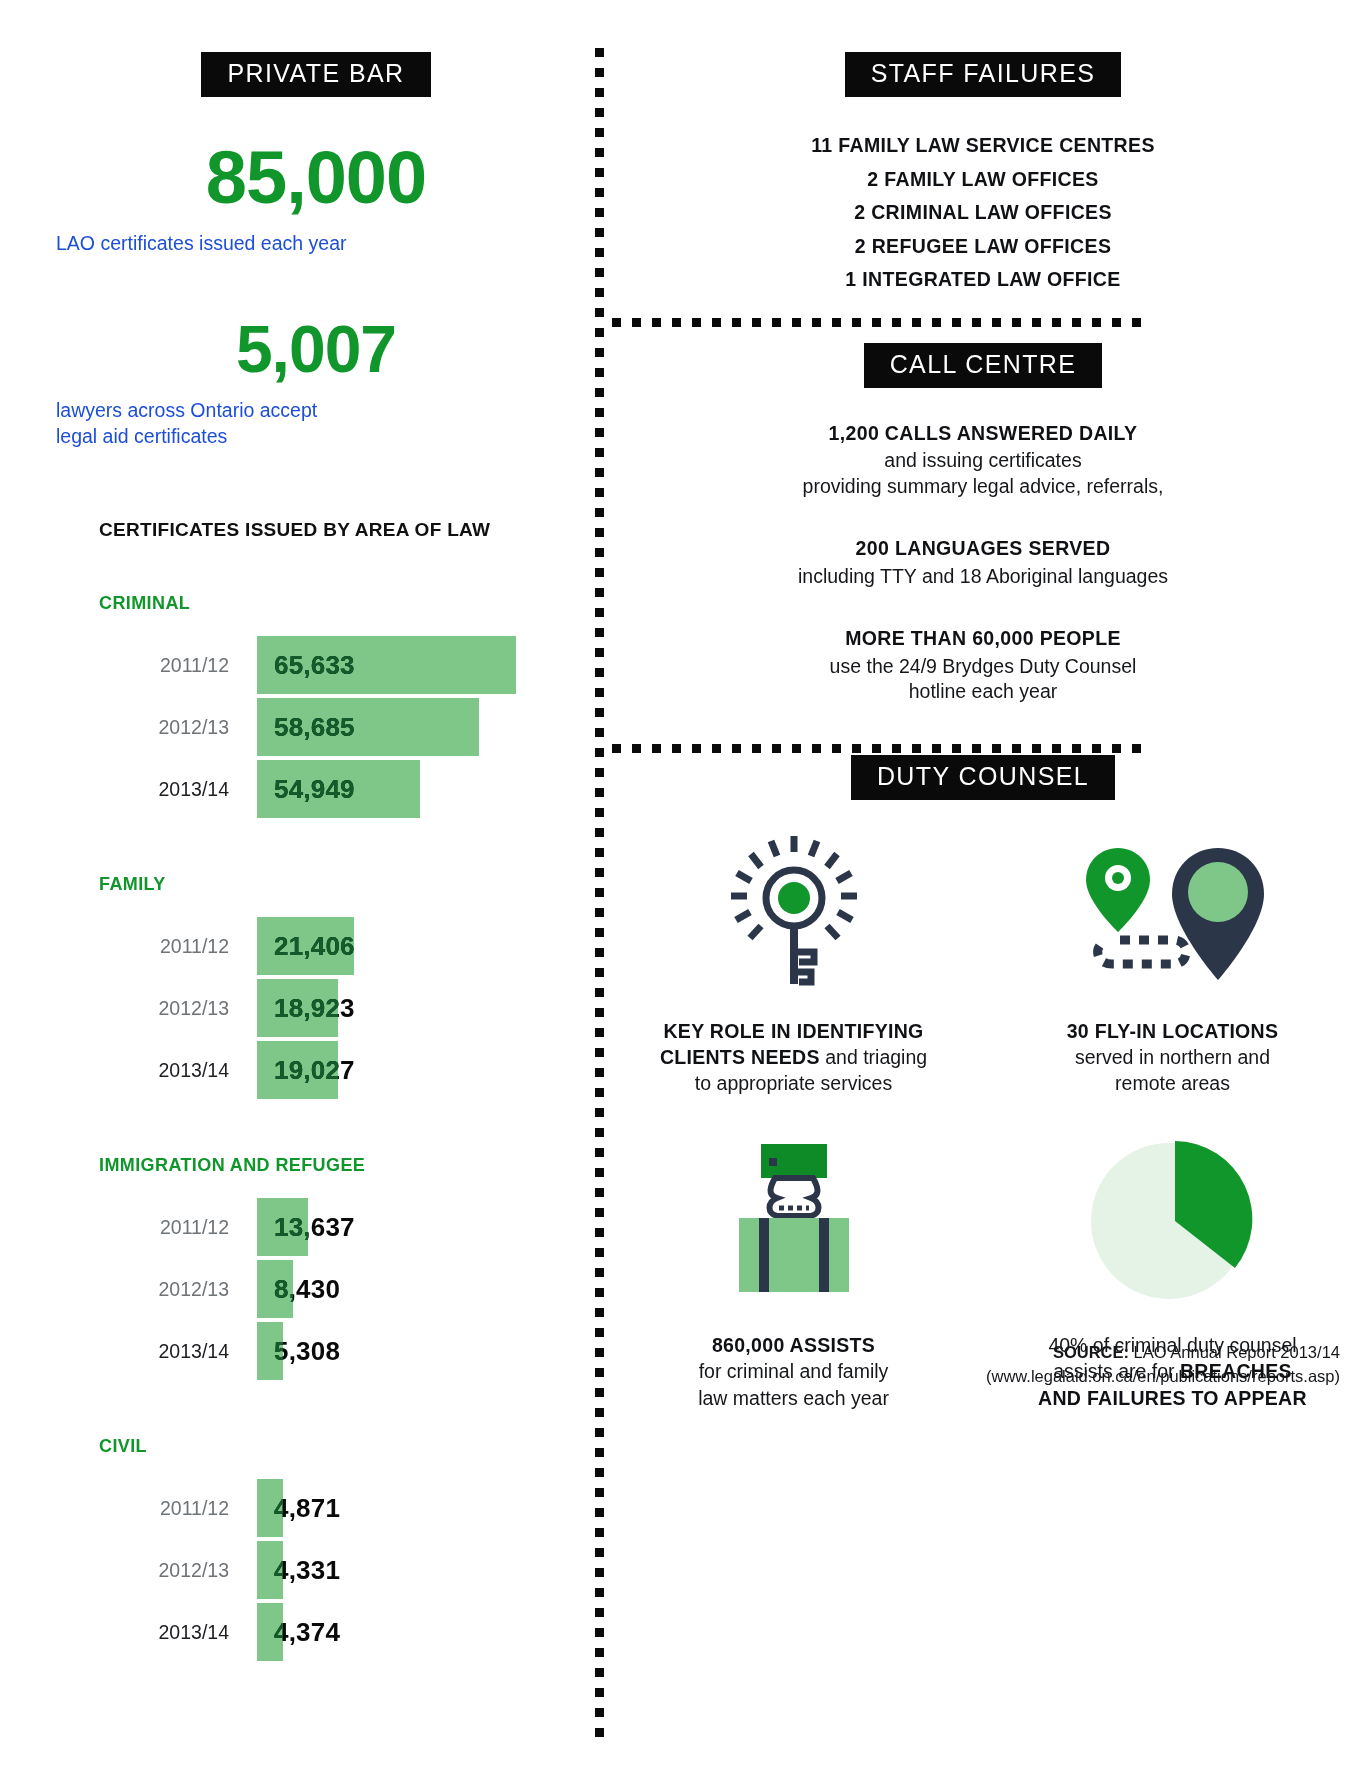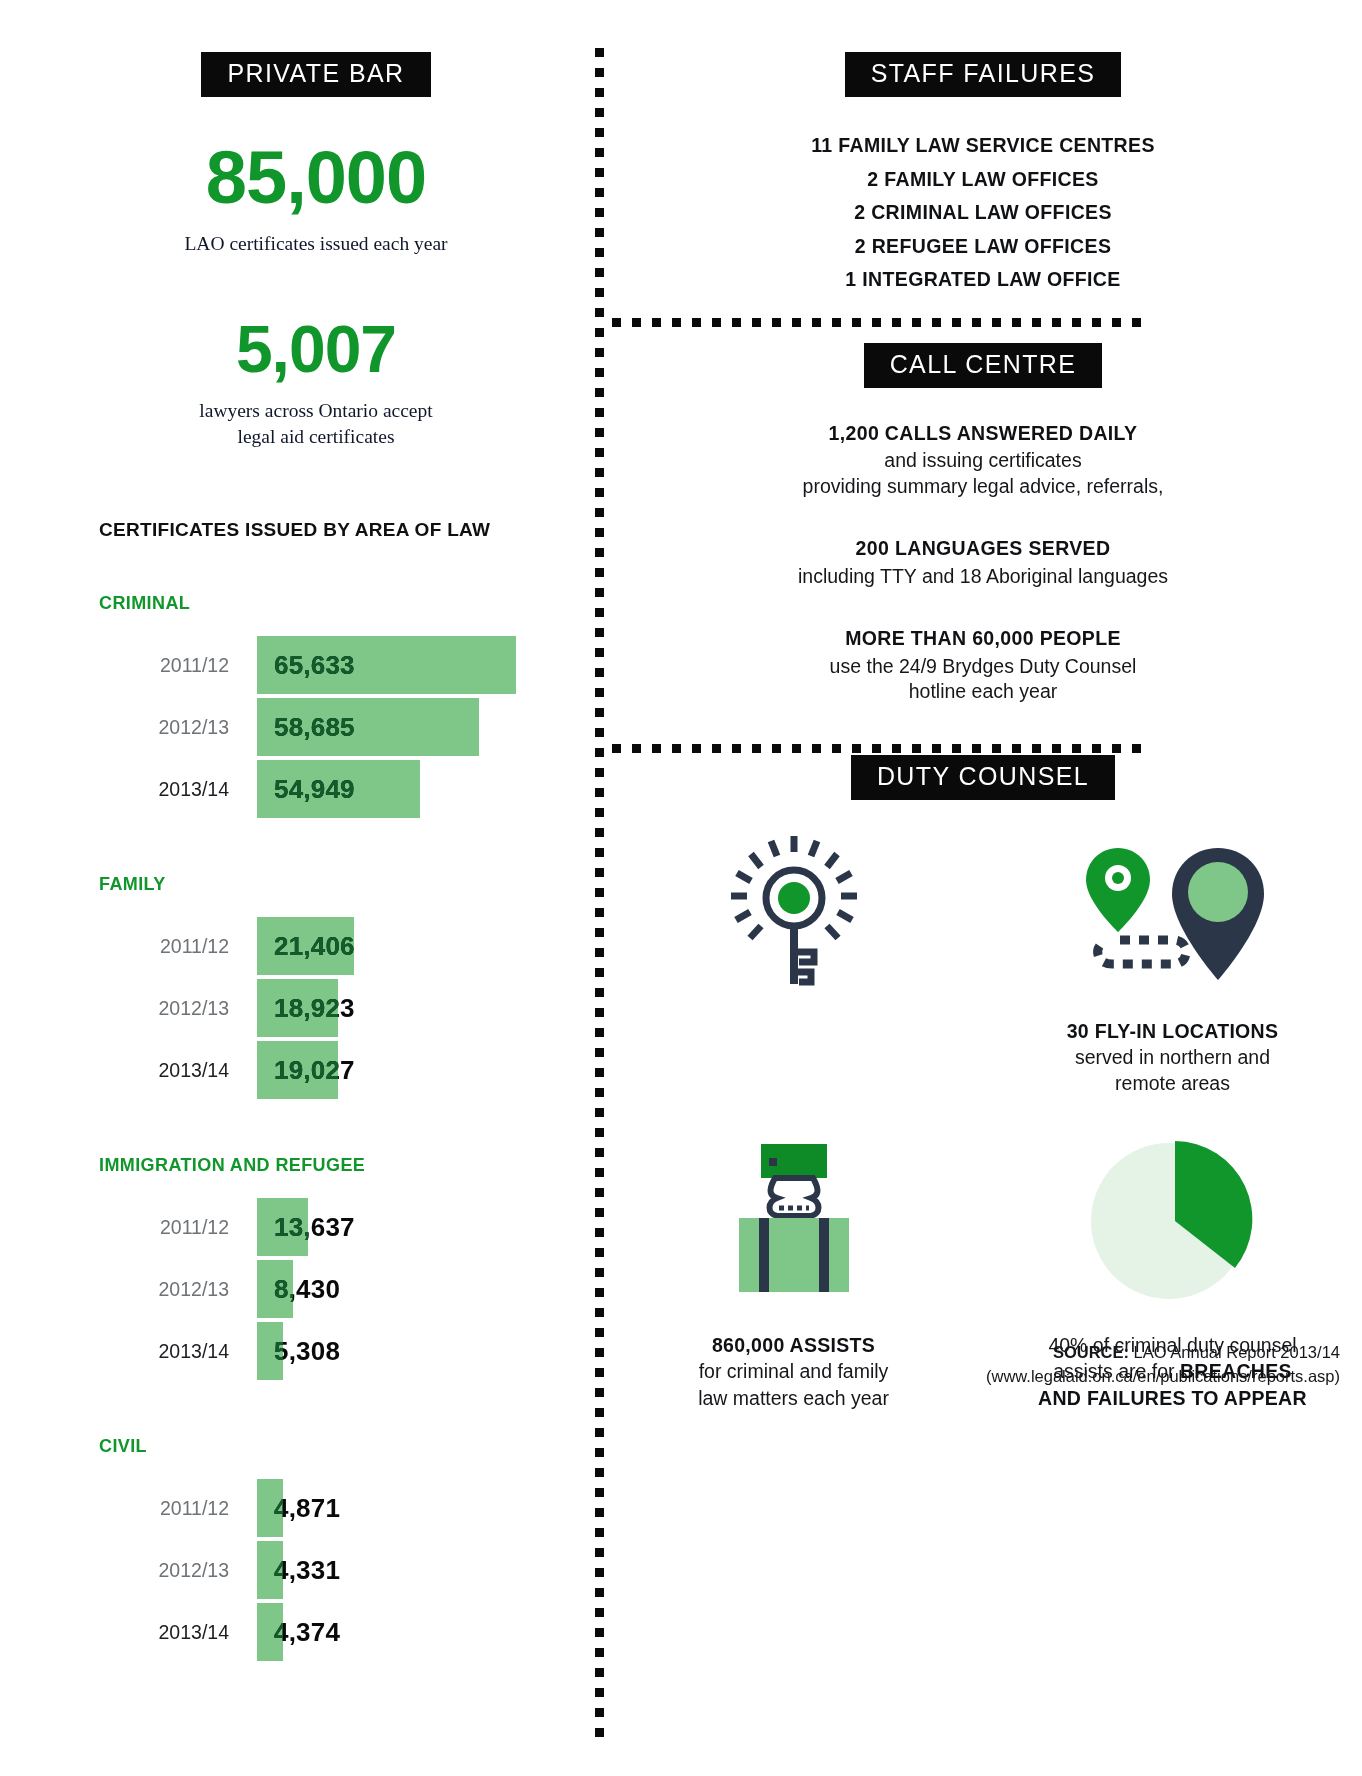--- a/index.html
+++ b/index.html
@@ -18,23 +18,22 @@
   }
   .center{text-align:center;}
 
   
   .leftCol{position:absolute;left:16px;top:0;width:520px;margin-left:40px;}
   .bigNum{
     color:#10962b;font-weight:700;font-size:74px;line-height:1;
     text-align:center;letter-spacing:-1px;
   }
   .bigCap{
-    text-align:center;font-size:19.5px;color:#0f172a;line-height:1.3;
+    text-align:left;font-size:19.5px;color:#1d4ed8;line-height:1.3;
     margin-top:16px;
-    font-family:Liberation Serif, serif;
   }
   .sectionTitle{
     font-size:19px;font-weight:700;letter-spacing:.3px;color:#101010;
   }
   .areaTitle{
     font-size:18px;font-weight:700;letter-spacing:.4px;color:#10962b;
   }
   .barGroup{margin-top:14px;}
   .barRow{display:flex;align-items:center;height:58px;margin-bottom:4px;}
   .barYear{
@@ -316,20 +315,25 @@
                 <line x1="31" y1="106" x2="42" y2="94"></line>
                 <line x1="119" y1="106" x2="108" y2="94"></line>
               </g>
               <circle cx="75" cy="66" r="28" fill="#ffffff" stroke="#2b3648" stroke-width="7"></circle>
               <circle cx="75" cy="66" r="16" fill="#10962b"></circle>
               <path d="M75 94 L75 152" stroke="#2b3648" stroke-width="8" fill="none"></path>
               <path d="M75 120 L95 120 L95 130 L80 130" stroke="#2b3648" stroke-width="7" fill="none"></path>
               <path d="M75 140 L92 140 L92 150 L80 150" stroke="#2b3648" stroke-width="7" fill="none"></path>
             </svg>
           </div>
+          <div class="dcCap">
+            <b>KEY ROLE IN IDENTIFYING</b><br>
+            <b>CLIENTS NEEDS</b><span> and triaging</span><br>
+            <span>to appropriate services</span>
+          </div>
         </div>
 
         <div class="dcCell">
           <div class="dcIcon">
             <svg width="190" height="160" viewBox="0 0 190 160" aria-hidden="true">
               <path d="M40 16 C58 16 72 30 72 48 C72 70 40 100 40 100 C40 100 8 70 8 48 C8 30 22 16 40 16 Z" fill="#10962b"></path>
               <circle cx="40" cy="46" r="13" fill="#ffffff"></circle>
               <circle cx="40" cy="46" r="6" fill="#10962b"></circle>
               <path d="M140 16 C166 16 186 36 186 62 C186 96 140 148 140 148 C140 148 94 96 94 62 C94 36 114 16 140 16 Z" fill="#2b3648"></path>
               <circle cx="140" cy="60" r="30" fill="#7ec789"></circle>

